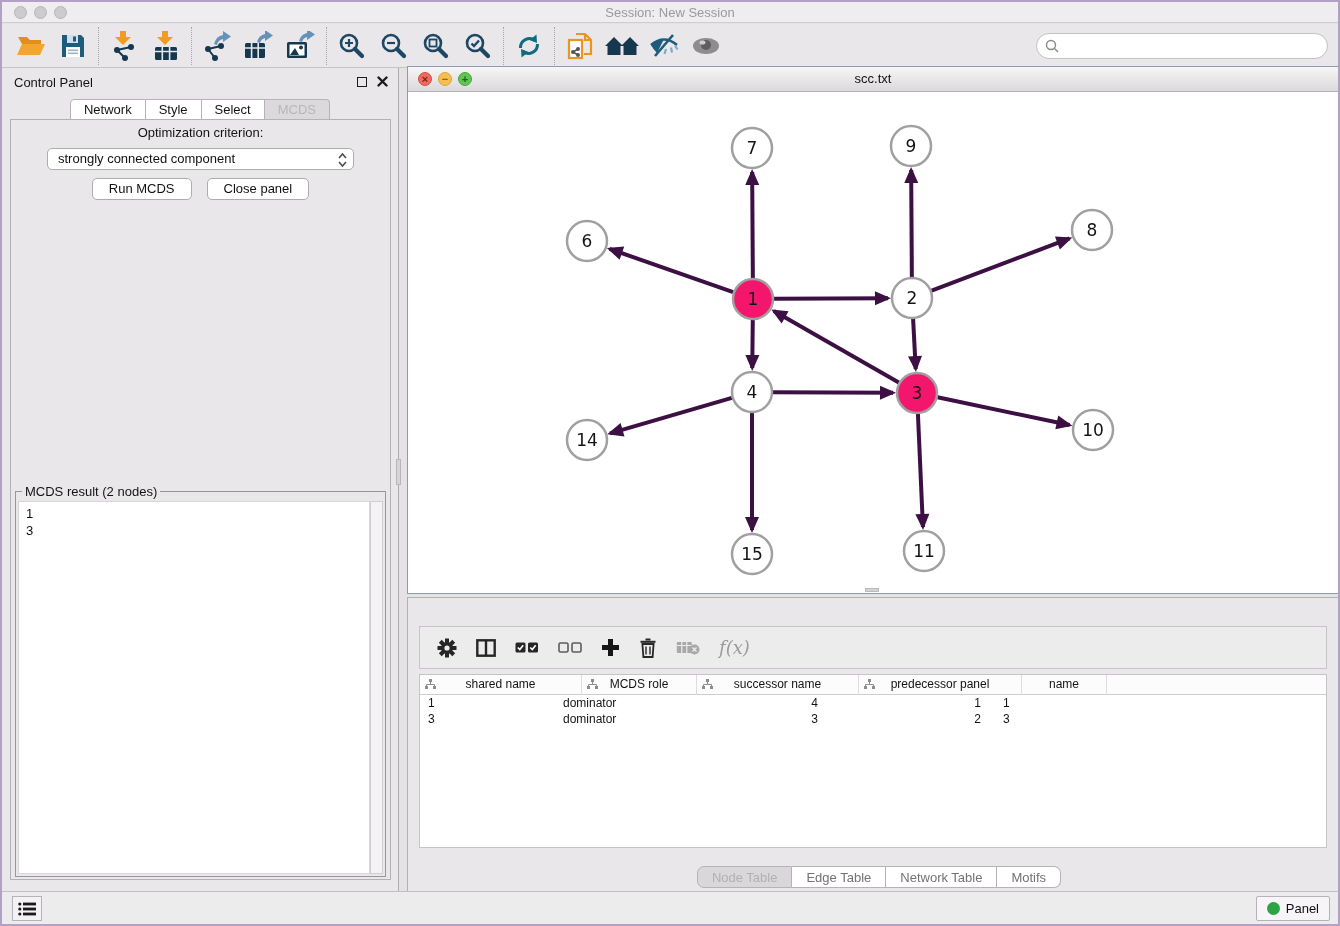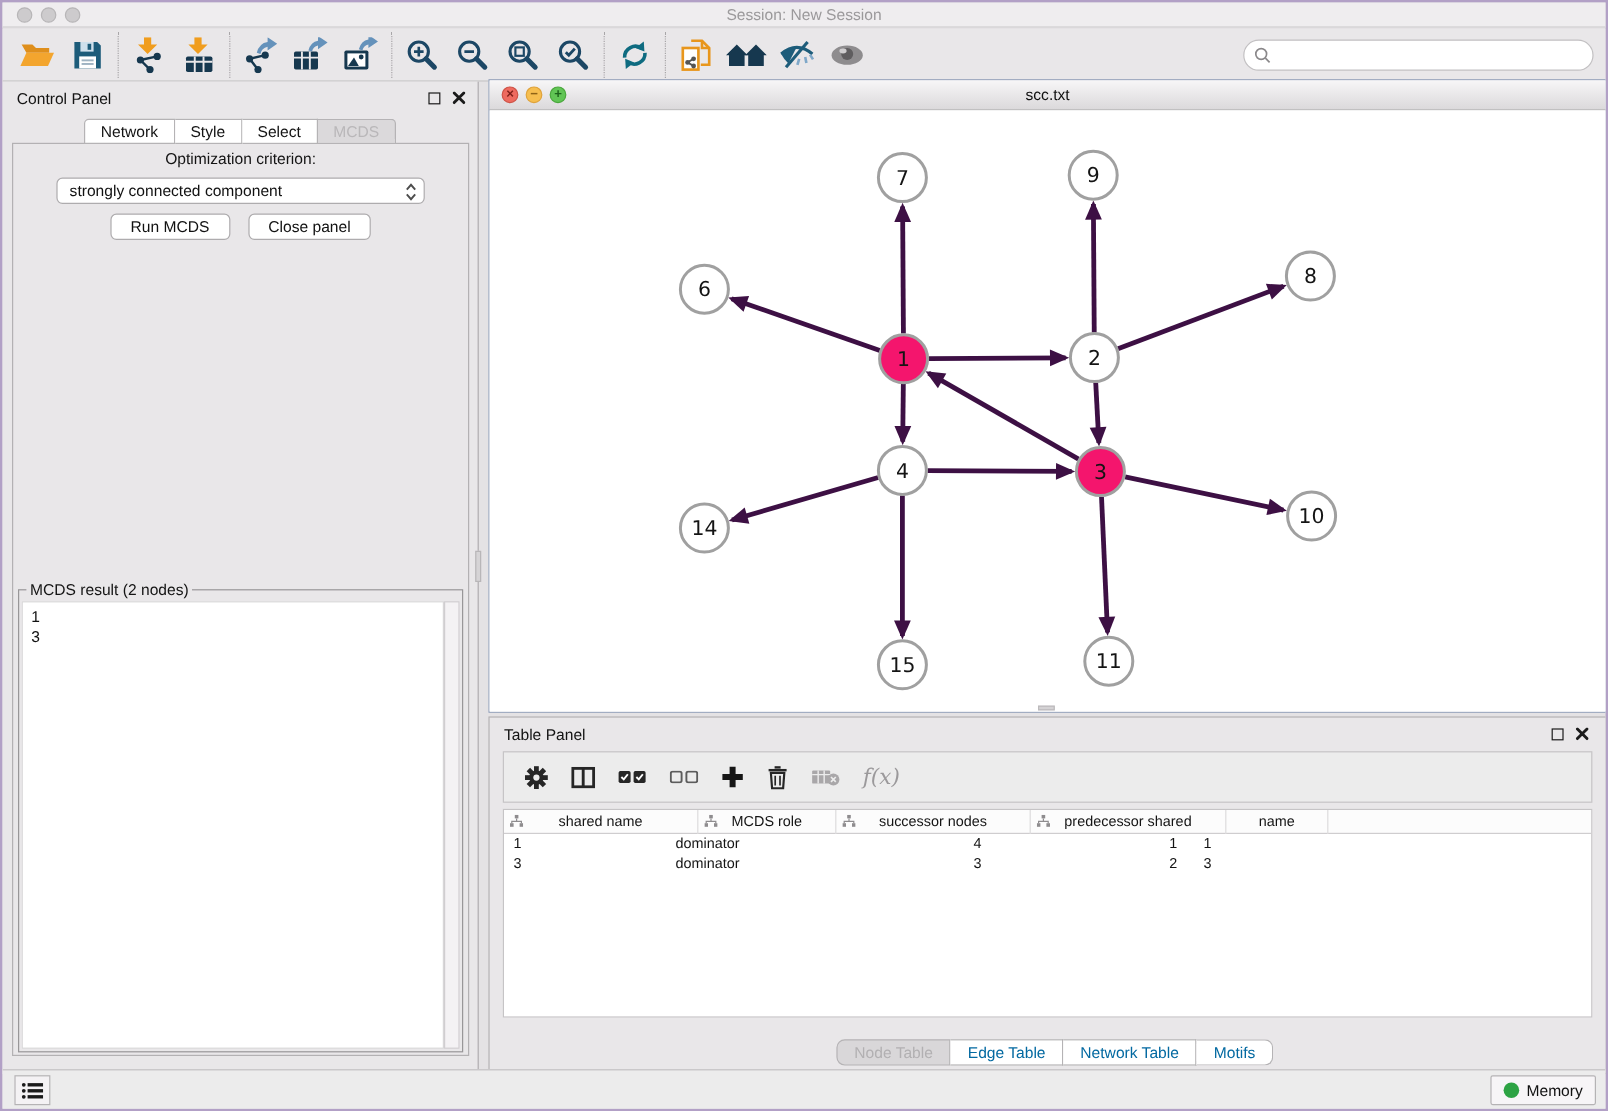--- a/index.html
+++ b/index.html
@@ -52,21 +52,21 @@
   
   .tpanel { position:absolute; left:405px; top:595px; width:932px; height:298px; background:#e9e7e9; border:1px solid #b3b1b3; }
   .tp-toolbar { position:absolute; left:11px; right:11px; top:28px; height:43px; background:#ececec; border:1px solid #c6c4c6; display:flex; align-items:center; gap:19px; padding-left:17px; }
   .tp-table { position:absolute; left:11px; right:11px; top:76px; height:174px; background:#fff; border:1px solid #c6c4c6; overflow:hidden; }
   .thead { display:flex; height:20px; border-bottom:1px solid #cfcdcf; background:#fcfcfc; }
   .th { position:relative; height:20px; border-right:1px solid #dddbdd; font-size:12px; color:#141414; text-align:center; line-height:19px; }
   .th svg { position:absolute; left:5px; top:4px; }
   .tr { display:flex; height:16px; }
   .td { font-size:12px; color:#141414; line-height:16px; white-space:nowrap; overflow:hidden; }
   .tp-tabs { position:absolute; left:12px; right:0; top:268px; height:22px; display:flex; justify-content:center; }
-  .tp-tab { height:22px; padding:0 14px; font-size:13px; line-height:21px; background:#fff; color:#0369a1; border:1px solid #b5b3b5; border-left:none; }
+  .tp-tab { height:22px; padding:0 14px; font-size:13px; line-height:21px; background:#fff; color:#737373; border:1px solid #b5b3b5; border-left:none; }
   .tp-tab:first-child { border-left:1px solid #b5b3b5; border-radius:7px 0 0 7px; }
   .tp-tab:last-child { border-radius:0 7px 7px 0; }
   .tp-tab.sel { background:#d9d7d9; color:#b2b0b2; }
   .fx { font-family:"DejaVu Serif",serif; font-style:italic; font-size:18px; color:#9b999b; }
 
   
   .statusbar { position:absolute; left:0; right:0; bottom:0; height:33px; background:#ececec; border-top:1px solid #c2c0c2; }
   .list-btn { position:absolute; left:10px; top:4px; width:30px; height:25px; background:#f4f2f4; border:1px solid #b5b3b5; display:flex; align-items:center; justify-content:center; }
   .mem-btn { position:absolute; right:8px; top:4px; height:25px; background:#f7f5f7; border:1px solid #b5b3b5; border-radius:2px; display:flex; align-items:center; gap:6px; padding:0 10px; font-size:13px; color:#111; }
   .mem-dot { width:13px; height:13px; border-radius:50%; background:#2da344; }
@@ -316,29 +316,20 @@
           <circle cx="344" cy="462" r="20" fill="#ffffff" stroke="#a0a0a0" stroke-width="2.5"></circle>
           <text x="344" y="468" text-anchor="middle" font-size="17" font-family="&quot;DejaVu Sans&quot;,sans-serif" fill="#141414">15</text>
           <circle cx="516" cy="459" r="20" fill="#ffffff" stroke="#a0a0a0" stroke-width="2.5"></circle>
           <text x="516" y="465" text-anchor="middle" font-size="17" font-family="&quot;DejaVu Sans&quot;,sans-serif" fill="#141414">11</text>
         </svg>
       <div class="net-handle"></div>
     </div>
   </div>
 
   <div class="tpanel">
-    <div class="panel-head">
-      <span class="panel-title">Table Panel</span>
-      <span class="wbtns" style="right:14px">
-        <span class="float-ic"></span>
-        <svg width="11" height="11" viewBox="0 0 11 11">
-            <path d="M1.5 1.5 L9.5 9.5 M9.5 1.5 L1.5 9.5" stroke="#1b1b1b" stroke-width="2.4" stroke-linecap="round"></path>
-          </svg>
-      </span>
-    </div>
     <div class="tp-toolbar">
       <svg width="20" height="20" viewBox="0 0 20 20">
           <g fill="#262626">
             <rect x="8" y="0.5" width="4" height="19"></rect>
             <rect x="0.5" y="8" width="19" height="4"></rect>
             <rect x="8" y="0.5" width="4" height="19" transform="rotate(45 10 10)"></rect>
             <rect x="8" y="0.5" width="4" height="19" transform="rotate(-45 10 10)"></rect>
             <circle cx="10" cy="10" r="6"></circle>
           </g>
           <circle cx="10" cy="10" r="2.6" fill="#ececec"></circle>
@@ -392,29 +383,29 @@
               </g>
               <path d="M5.5 3 v2.5 M1.5 7 v-1.5 h8 V7" fill="none" stroke="#8e8c8e" stroke-width="1"></path>
             </svg><span>MCDS role</span></div>
           <div class="th" style="width: 162px;"><svg width="11" height="11" viewBox="0 0 11 11">
               <g fill="#8e8c8e">
                 <rect x="4" y="0" width="3" height="3"></rect>
                 <rect x="0" y="7" width="3" height="3"></rect>
                 <rect x="8" y="7" width="3" height="3"></rect>
               </g>
               <path d="M5.5 3 v2.5 M1.5 7 v-1.5 h8 V7" fill="none" stroke="#8e8c8e" stroke-width="1"></path>
-            </svg><span>successor nodes</span></div>
+            </svg><span>successor name</span></div>
           <div class="th" style="width: 163px;"><svg width="11" height="11" viewBox="0 0 11 11">
               <g fill="#8e8c8e">
                 <rect x="4" y="0" width="3" height="3"></rect>
                 <rect x="0" y="7" width="3" height="3"></rect>
                 <rect x="8" y="7" width="3" height="3"></rect>
               </g>
               <path d="M5.5 3 v2.5 M1.5 7 v-1.5 h8 V7" fill="none" stroke="#8e8c8e" stroke-width="1"></path>
-            </svg><span>predecessor shared</span></div>
+            </svg><span>predecessor panel</span></div>
           <div class="th" style="width: 85px;"><span>name</span></div>
         </div>
       <div id="table-body">
           <div class="tr">
             <div class="td" style="width: 135px; text-align: left; padding: 0px 0px 0px 8px;">1</div>
             <div class="td" style="width: 115px; text-align: left; padding: 0px 0px 0px 8px;">dominator</div>
             <div class="td" style="width: 162px; text-align: right; padding: 0px 14px 0px 0px;">4</div>
             <div class="td" style="width: 163px; text-align: right; padding: 0px 14px 0px 0px;">1</div>
             <div class="td" style="width: 85px; text-align: left; padding: 0px 0px 0px 8px;">1</div>
           </div>
@@ -443,17 +434,17 @@
             <rect x="5" y="0.6" width="13" height="2.8"></rect>
             <circle cx="1.8" cy="7" r="1.6"></circle>
             <rect x="5" y="5.6" width="13" height="2.8"></rect>
             <circle cx="1.8" cy="12" r="1.6"></circle>
             <rect x="5" y="10.6" width="13" height="2.8"></rect>
           </g>
         </svg>
     </div>
     <div class="mem-btn">
       <span class="mem-dot"></span>
-      <span>Memory</span>
+      <span>Panel</span>
     </div>
   </div>
 
 </div>
 
 </body></html>

